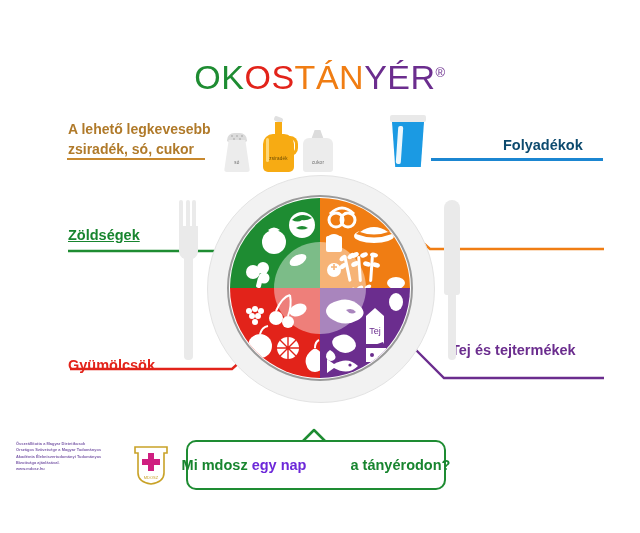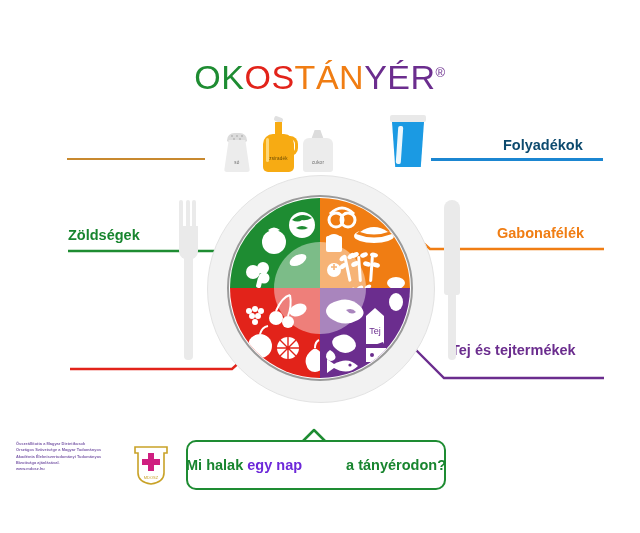--- a/index.html
+++ b/index.html
@@ -71,21 +71,21 @@
      clip-path:polygon(0 0,100% 0,90% 100%,10% 100%);}
   #cup .straw{position:absolute;left:7px;top:11px;width:5px;height:38px;background:#eef7fc;
      transform:rotate(4deg);border-radius:2px;}
   #fluidlbl{left:503px;top:136px;color:#0c4a6e;}
   #fluidline{position:absolute;left:431px;top:158px;width:172px;height:2.5px;background:#1b86d1;}
 
   
   #leaders{position:absolute;left:0;top:0;width:640px;height:533px;pointer-events:none;}
 
   
-  #veglbl{left:68px;top:226px;color:#18852f;}
+  #veglbl{left:68px;top:226px;color:#18852f;text-decoration:underline;}
   #fruitlbl{left:68px;top:356px;color:#e2231a;}
   #grainlbl{left:497px;top:224px;color:#f07d13;}
   #dairylbl{left:451px;top:341px;color:#6b2d8e;text-align:left;}
 
   
   #plate{position:absolute;left:207px;top:175px;width:226px;height:226px;}
   #plateshadow{
     position:absolute;left:0;top:0;width:226px;height:226px;border-radius:50%;
     background:#f2f2f2;border:1px solid #e3e3e3;
   }
@@ -122,20 +122,24 @@
 </style>
 </head>
 <body>
 
 <div id="stage">
 
   <div id="title">
     <span><span style="color: rgb(30, 140, 50);">O</span><span style="color: rgb(30, 140, 50);">K</span><span style="color: rgb(226, 35, 26);">O</span><span style="color: rgb(226, 35, 26);">S</span><span style="color: rgb(240, 125, 19);">T</span><span style="color: rgb(240, 125, 19);">Á</span><span style="color: rgb(240, 125, 19);">N</span><span style="color: rgb(107, 45, 142);">Y</span><span style="color: rgb(107, 45, 142);">É</span><span style="color: rgb(107, 45, 142);">R</span></span><span class="reg" style="color: rgb(107, 45, 142);">®</span>
   </div>
 
+  <div class="lbl" id="fatlbl">
+    <div>A lehető legkevesebb</div>
+    <div>zsiradék, só, cukor</div>
+  </div>
   <div id="fatline"></div>
 
   <div id="condiments">
     <div id="salt">
       <div class="cap"></div>
       <div class="h" style="left:9px;top:5px"></div>
       <div class="h" style="left:14px;top:5px"></div>
       <div class="h" style="left:19px;top:5px"></div>
       <div class="h" style="left:11px;top:8px"></div>
       <div class="h" style="left:17px;top:8px"></div>
@@ -170,21 +174,21 @@
     <path d="M68 251 L242 251 L268 224" stroke="#1e8c32" stroke-width="2.4" fill="none"></path>
 
     <path d="M70 369 L232 369 L262 342" stroke="#e2231a" stroke-width="2.4" fill="none"></path>
 
     <path d="M604 249 L430 249 L400 222" stroke="#f07d13" stroke-width="2.4" fill="none"></path>
 
     <path d="M604 378 L444 378 L410 344" stroke="#6b2d8e" stroke-width="2.4" fill="none"></path>
   </svg>
 
   <div class="lbl" id="veglbl">Zöldségek</div>
-  <div class="lbl" id="grainlbl">Gabonafélék</div>
+  <div class="lbl" id="fruitlbl">Gyümölcsök</div>
   <div class="lbl" id="dairylbl">
     <div>Tej és tejtermékek</div>
   </div>
 
   <div id="fork">
     <div class="tine" style="left:3px"></div>
     <div class="tine" style="left:9.5px"></div>
     <div class="tine" style="left:16px"></div>
     <div class="head"></div>
     <div class="handle"></div>
@@ -344,21 +348,21 @@
       </g>
 
       <circle cx="90" cy="90" r="46" fill="#ffffff" opacity="0.42"></circle>
     </svg>
   </div>
 
   <svg id="notch" viewBox="0 0 24 14">
     <path d="M1 13 L12 2 L23 13" fill="#ffffff" stroke="#1e8c32" stroke-width="2.5" stroke-linejoin="round"></path>
   </svg>
   <div id="callout">
-    <div class="txt"><span style="color: rgb(24, 133, 47);">Mi halak </span><span style="color: #6d28d9;">egy nap</span><span style="color: rgb(24, 133, 47); margin-left: 40px;"> a tányérodon?</span></div>
+    <div class="txt"><span style="color: rgb(24, 133, 47);">Mi mdosz </span><span style="color: #6d28d9;">egy nap</span><span style="color: rgb(24, 133, 47); margin-left: 40px;"> a tányérodon?</span></div>
   </div>
 
   <div id="footer">
     <div>Összeállította a Magyar Dietetikusok</div>
     <div>Országos Szövetsége a Magyar Tudományos</div>
     <div>Akadémia Élelmiszertudományi Tudományos</div>
     <div>Bizottsága ajánlásával.</div>
     <div class="url">www.mdosz.hu</div>
   </div>
 

